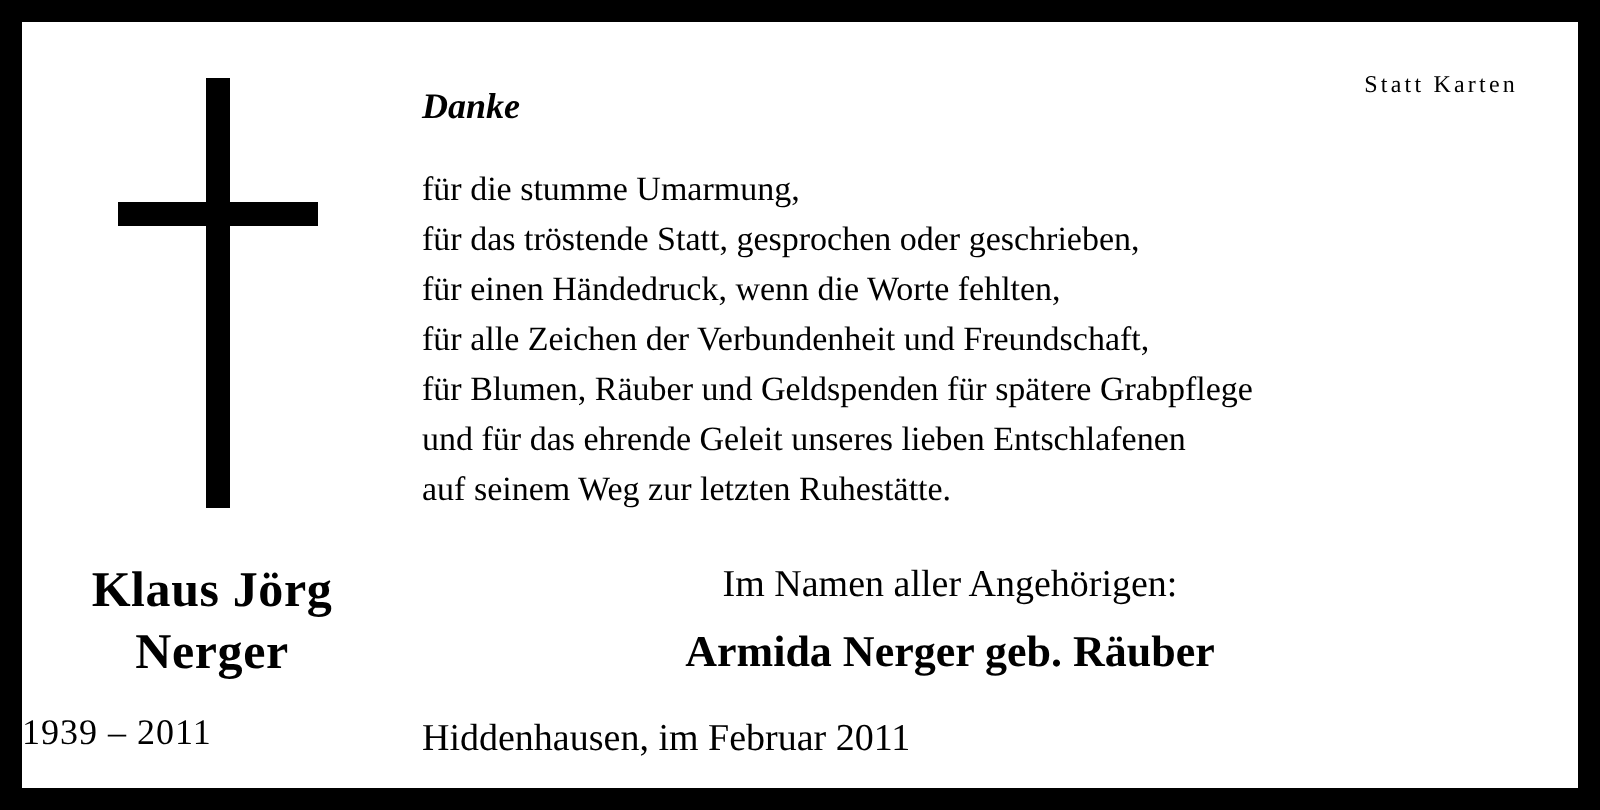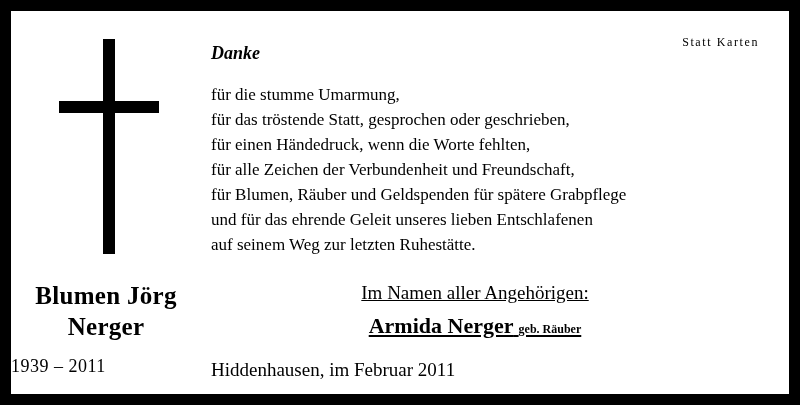--- a/index.html
+++ b/index.html
@@ -118,36 +118,35 @@
     line-height: 1.47;
   }
   .verse div { white-space: nowrap; }
 
   .closing {
     position: absolute;
     left: 200px;
     top: 268px;
     width: 528px;
     text-align: center;
-    text-decoration: underline;
   }
   .closing .in-namen {
     font-family: "Liberation Serif", serif;
     font-size: 19px;
     line-height: 1.5;
   }
   .closing .survivor {
     font-family: "Liberation Serif", serif;
     font-size: 22px;
     font-weight: bold;
     line-height: 1.45;
     margin-top: 2px;
   }
   .closing .survivor .maiden {
-    font-size: 12px;
+    font-size: 22px;
     font-weight: bold;
   }
 
   .place-date {
     position: absolute;
     left: 200px;
     top: 348px;
     font-family: "Liberation Serif", serif;
     font-size: 19px;
     text-align: center;
@@ -159,21 +158,21 @@
 <div class="notice">
   <div class="notice-inner">
 
     <div class="left-col">
       <div class="cross">
         <div class="vbar"></div>
         <div class="hbar"></div>
       </div>
 
       <div class="deceased-name">
-        <div>Blumen Jörg</div>
+        <div>Klaus Jörg</div>
         <div>Nerger</div>
       </div>
 
       <div class="deceased-dates">1939 – 2011</div>
     </div>
 
     <div class="statt-karten">Statt Karten</div>
 
     <div class="danke">Danke</div>
 

